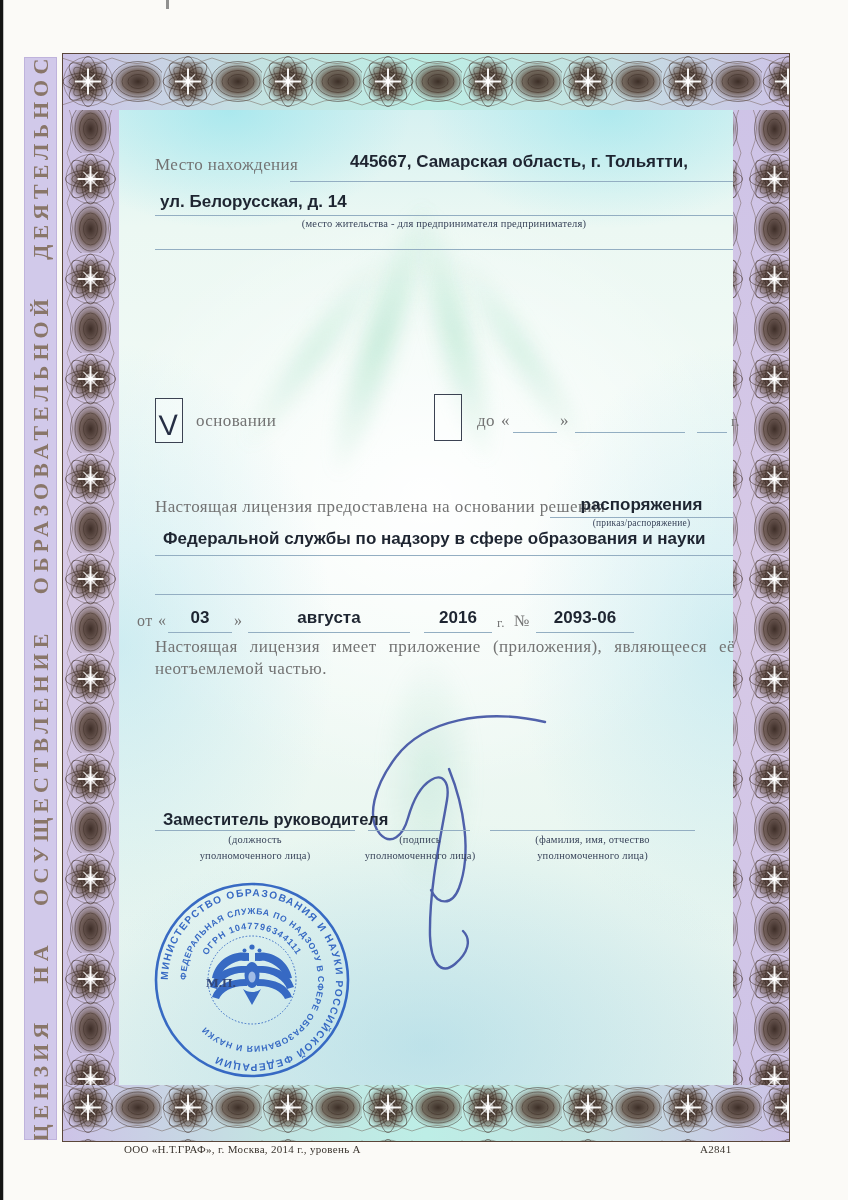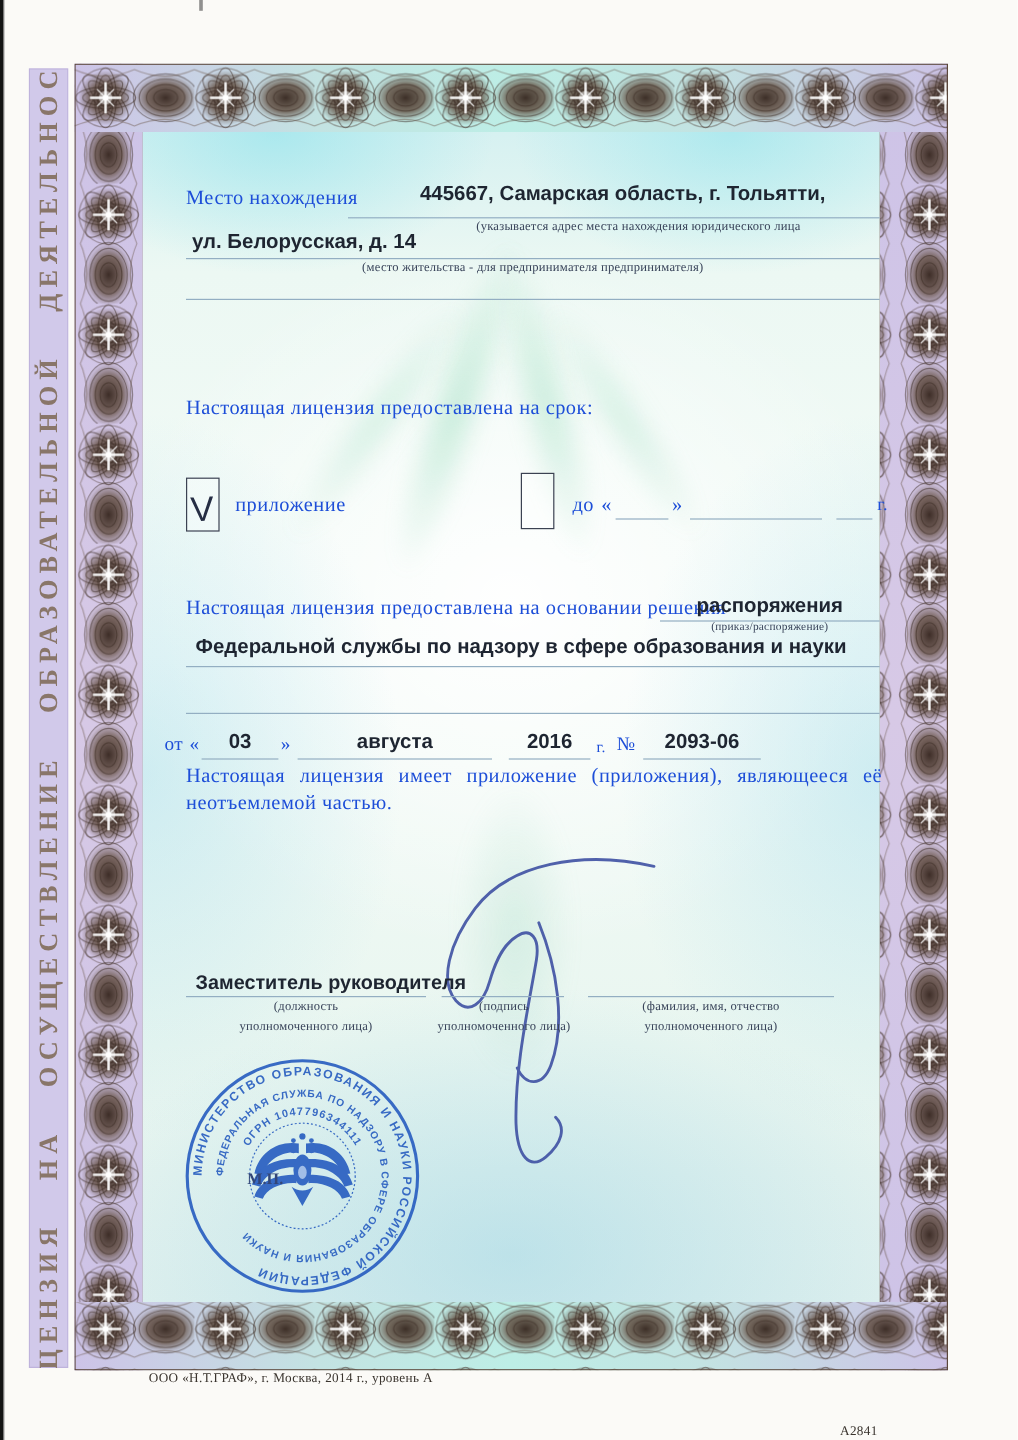--- a/index.html
+++ b/index.html
@@ -33,21 +33,21 @@
       background:radial-gradient(closest-side,rgba(110,205,160,.34),transparent 75%);}
   .s2{left:300px;top:45px;width:72px;height:360px;transform:rotate(-14deg);
       background:radial-gradient(closest-side,rgba(110,205,160,.3),transparent 75%);}
   .s3{left:165px;top:75px;width:62px;height:330px;transform:rotate(36deg);
       background:radial-gradient(closest-side,rgba(110,205,160,.22),transparent 75%);}
   .s4{left:370px;top:85px;width:62px;height:310px;transform:rotate(-33deg);
       background:radial-gradient(closest-side,rgba(110,205,160,.22),transparent 75%);}
   .s5{left:245px;top:500px;width:130px;height:330px;
       background:radial-gradient(closest-side,rgba(120,200,170,.2),transparent 75%);}
 
-  .serif{font-size:17px;color:#1d4ed8;letter-spacing:.4px;}
+  .serif{font-size:17px;color:#737373;letter-spacing:.4px;}
   .fill{font-family:"Liberation Sans","DejaVu Sans",sans-serif;font-weight:700;
         font-size:17px;color:#1e2531;}
   .hint{font-size:10.5px;color:#39445a;letter-spacing:.2px;}
   .rule{height:1px;background:#93aec2;}
   .ctr{text-align:center;}
   .rt{text-align:left;}
 
   .chk{border:1.2px solid #3b4252;background:rgba(255,255,255,.35);}
   .vmark{font-family:"Liberation Sans","DejaVu Sans",sans-serif;font-size:29px;font-weight:400;
          color:#262e44;transform:rotate(-3deg);line-height:1;}
@@ -139,31 +139,29 @@
     <div class="streak s1"></div>
     <div class="streak s2"></div>
     <div class="streak s3"></div>
     <div class="streak s4"></div>
     <div class="streak s5"></div>
   </div>
 
   <div class="abs serif" style="left:155px;top:155px;">Место нахождения</div>
   <div class="abs fill rt" style="left:350px;top:152px;width:384px;">445667, Самарская область, г. Тольятти,</div>
   <div class="abs rule" style="left:290px;top:181px;width:443px;"></div>
-  <div class="abs hint ctr" style="left:330px;top:184px;width:404px;">(указывается адрес места нахождения юридического лица</div>
   <div class="abs fill" style="left:160px;top:192px;">ул. Белорусская, д. 14</div>
   <div class="abs rule" style="left:155px;top:215px;width:578px;"></div>
   <div class="abs hint ctr" style="left:155px;top:218px;width:578px;">(место жительства - для предпринимателя предпринимателя)</div>
   <div class="abs rule" style="left:155px;top:249px;width:578px;"></div>
 
-  <div class="abs serif" style="left:155px;top:330px;">Настоящая лицензия предоставлена на срок:</div>
   <div class="abs chk" style="left:155px;top:398px;width:26px;height:43px;">
     <div class="vmark" style="position:absolute;left:3px;top:12px;">V</div>
   </div>
-  <div class="abs serif" style="left:196px;top:411px;">приложение</div>
+  <div class="abs serif" style="left:196px;top:411px;">основании</div>
   <div class="abs chk" style="left:434px;top:394px;width:26px;height:45px;"></div>
   <div class="abs serif" style="left:477px;top:411px;">до</div>
   <div class="abs serif" style="left:501px;top:411px;">«</div>
   <div class="abs rule" style="left:513px;top:432px;width:44px;"></div>
   <div class="abs serif" style="left:560px;top:411px;">»</div>
   <div class="abs rule" style="left:575px;top:432px;width:110px;"></div>
   <div class="abs rule" style="left:697px;top:432px;width:30px;"></div>
   <div class="abs serif" style="left:731px;top:413px;font-size:15px;">г.</div>
 
   <div class="abs serif" style="left:155px;top:497px;">Настоящая лицензия предоставлена на основании решения</div>
@@ -243,14 +241,14 @@
         <circle cx="7.5" cy="-29.5" r="2"></circle>
         <circle cx="0" cy="-33" r="2.6"></circle>
         <path d="M -9,9 L 0,25 L 9,9 C 4,13 -4,13 -9,9 Z"></path>
         <ellipse cx="0" cy="-3" rx="3.6" ry="5.5" fill="#9db9e6"></ellipse>
       </g>
       <text x="-46" y="7" font-family="Liberation Serif, DejaVu Serif, serif" font-size="13.5" font-weight="bold" fill="#25386e">М.П.</text>
     </g>
   </svg>
 
   <div class="abs footer" style="left:124px;top:1143px;">ООО «Н.Т.ГРАФ»,  г. Москва,  2014 г.,  уровень А</div>
-  <div class="abs footer rt" style="left:700px;top:1143px;width:86px;margin-top:44px;">А2841</div>
+  <div class="abs footer rt" style="left:700px;top:1143px;width:86px;">А2841</div>
 </div>
 
 </body></html>

